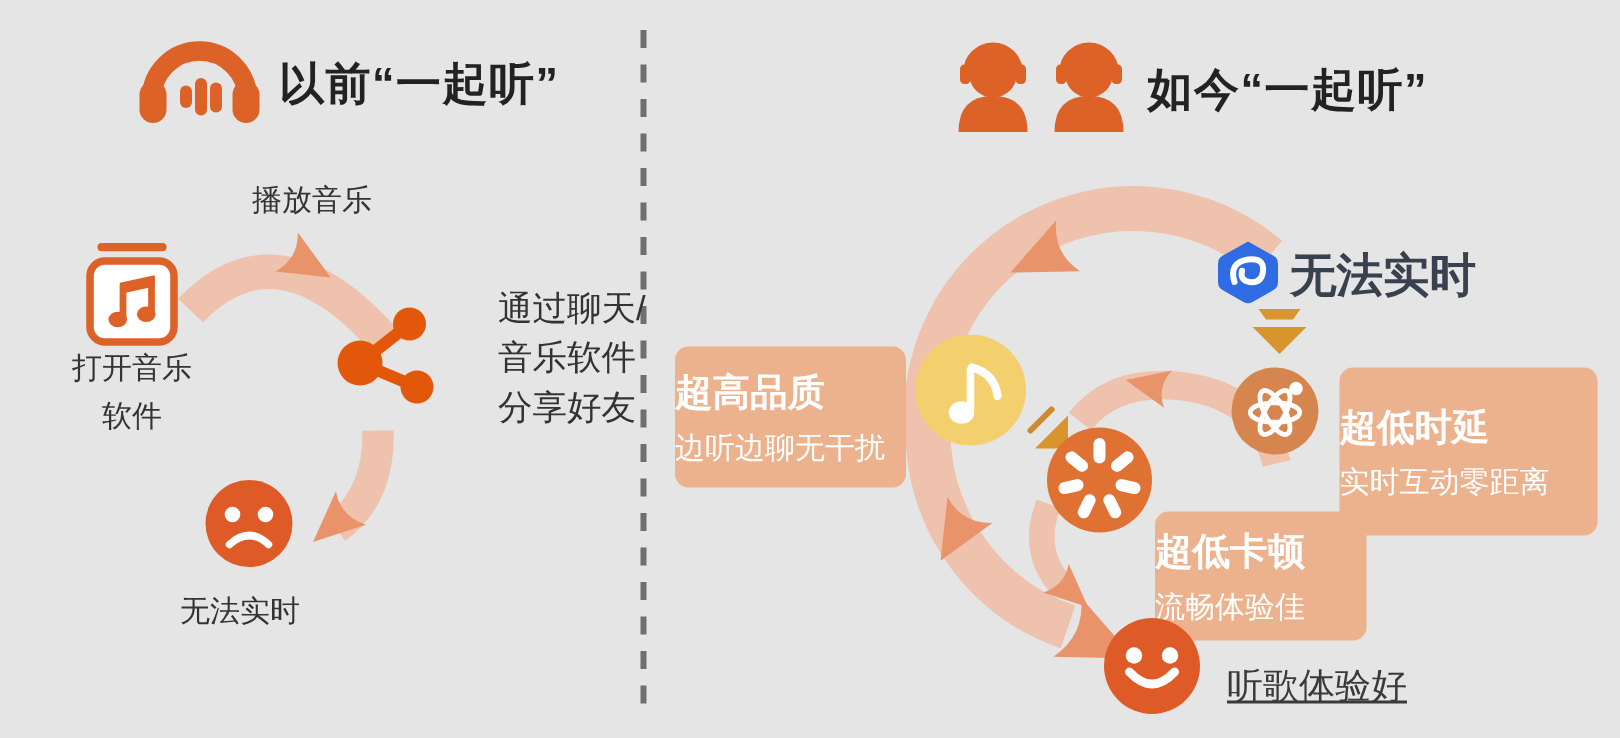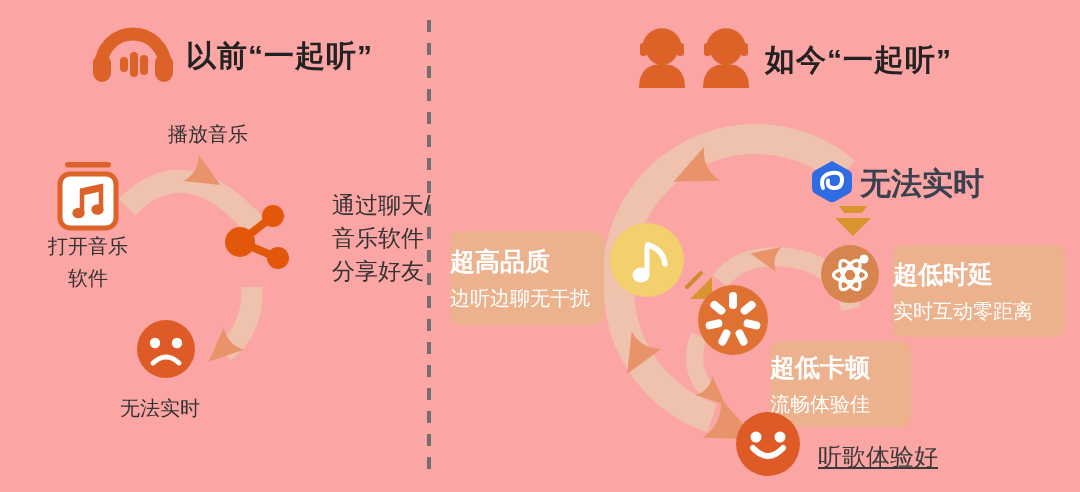--- a/index.html
+++ b/index.html
@@ -1,17 +1,17 @@
 <!DOCTYPE html>
 <html><head>
 <meta charset="utf-8">
 <style>
   html,body{margin:0;padding:0;background:#ffffff;}
   #canvas{
-    position:relative;width:1080px;height:492px;background:#fca5a5;overflow:hidden;
+    position:relative;width:1080px;height:492px;background:#e5e5e5;overflow:hidden;
     font-family:"Liberation Sans",sans-serif;color:#2b2b2b;
   }
   .abs{position:absolute;}
   .title{font-size:30px;font-weight:700;color:#222222;letter-spacing:1px;white-space:nowrap;}
   .lbl{font-size:20px;color:#333333;line-height:32px;white-space:nowrap;font-family:Liberation Serif, serif;}
   .lbl.center{text-align:center;}
   .share-lbl{font-size:23px;color:#333333;line-height:33px;white-space:nowrap;margin-left:19px;}
   .card{
     background:#ECB28D;border-radius:9px;color:#ffffff;text-align:left;
     display:flex;flex-direction:column;justify-content:center;gap:7px;margin-top:24px;
@@ -165,21 +165,21 @@
       <rect x="32" y="8" width="8" height="17" rx="4" transform="rotate(257 36 36)"></rect>
       <rect x="32" y="8" width="8" height="17" rx="4" transform="rotate(309 36 36)"></rect>
     </g>
   </svg>
 
   <div class="abs card" style="left:450px;top:207px;width:154px;height:94px;">
     <div class="card-title">超高品质</div>
     <div class="card-sub">边听边聊无干扰</div>
   </div>
 
-  <div class="abs card" style="left:893px;top:221px;width:172px;height:92px;">
+  <div class="abs card" style="left:893px;top:221px;width:172px;height:112px;">
     <div class="card-title">超低时延</div>
     <div class="card-sub">实时互动零距离</div>
   </div>
 
   <div class="abs card" style="left:770px;top:317px;width:141px;height:86px;">
     <div class="card-title">超低卡顿</div>
     <div class="card-sub">流畅体验佳</div>
   </div>
 
   <svg class="abs" style="left:735px;top:411px;" width="66" height="66" viewBox="0 0 66 66">

